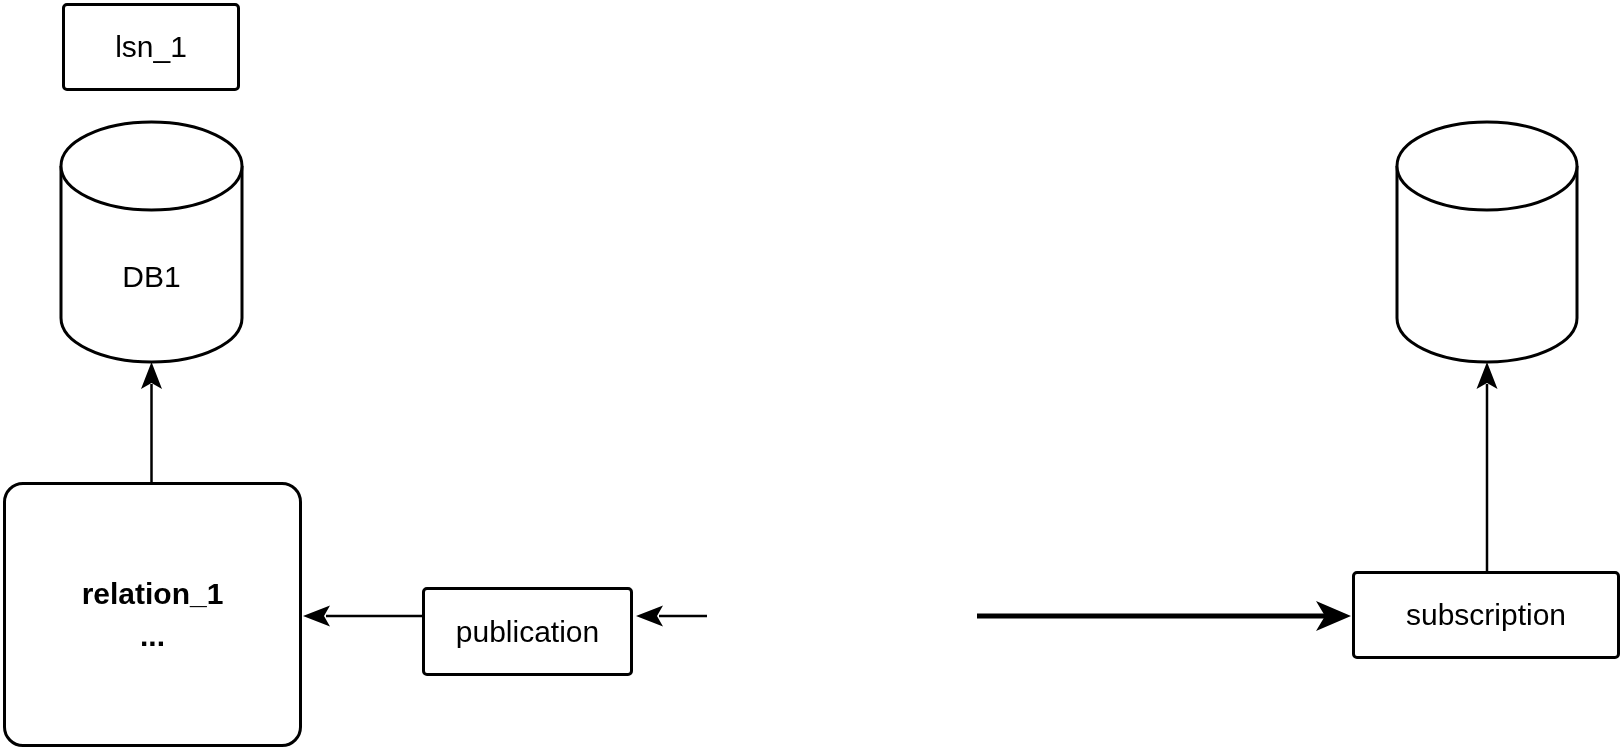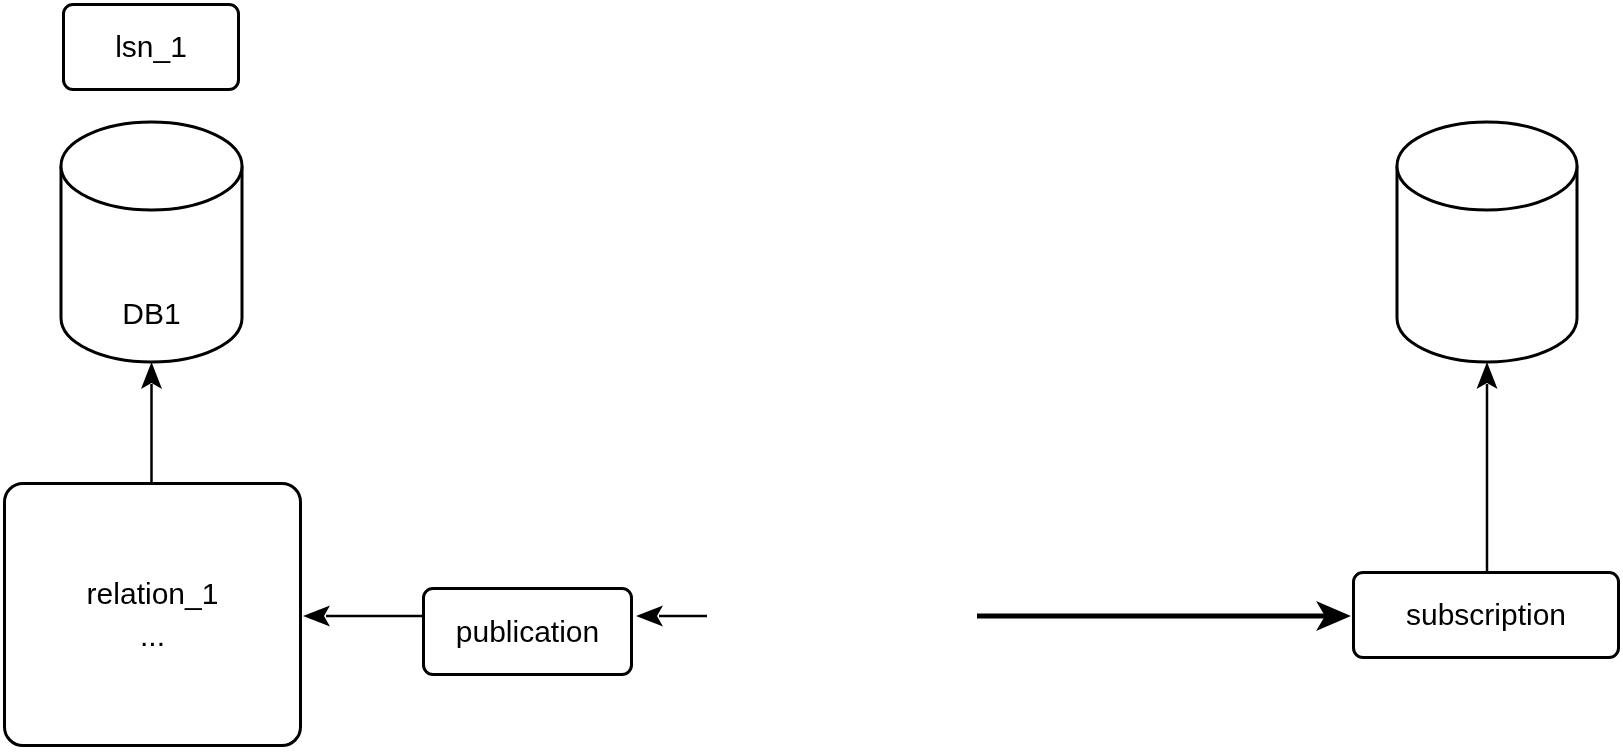--- a/index.html
+++ b/index.html
@@ -28,43 +28,43 @@
     box-sizing: border-box;
     background: #ffffff;
     border: 3px solid #000000;
     display: flex;
     align-items: center;
     justify-content: center;
     font-size: 30px;
     line-height: 1;
     white-space: nowrap;
   }
-  .rounded-sm { border-radius: 11px; }
+  .rounded-sm { border-radius: 5px; }
   .rounded-lg { border-radius: 20px; }
 
   .node-lsn-source      { left: 62px;   top: 3px;   width: 178px; height: 88px; }
   .node-lsn-replica     { left: 1396px; top: 3px;   width: 182px; height: 87px; }
   .node-relations       { left: 3px;    top: 482px; width: 299px; height: 265px;
                           flex-direction: column; line-height: 42px; }
   .node-publication     { left: 422px;  top: 571px; width: 211px; height: 89px; margin-top: 16px; }
   .node-replication-slot{ left: 707px;  top: 571px; width: 270px; height: 89px; }
   .node-subscription    { left: 1352px; top: 571px; width: 268px; height: 88px; }
 
   .cyl-label {
     position: absolute;
     display: flex;
     align-items: center;
     justify-content: center;
     font-size: 30px;
     line-height: 1;
   }
-  .cyl-label-db-source  { left: 61px;   top: 255px; width: 181px; height: 44px; margin-top: 37px; }
+  .cyl-label-db-source  { left: 61px;   top: 255px; width: 181px; height: 44px; }
   .cyl-label-db-replica { left: 1397px; top: 255px; width: 180px; height: 44px; }
 
-  .relline { display: block; text-align: center; }
+  .relline { display: block; text-align: center; font-weight: bold; }
 </style>
 </head>
 <body>
 
 <div class="canvas">
 
   <svg class="edges-layer" width="1623" height="753" viewBox="0 0 1623 753" xmlns="http://www.w3.org/2000/svg">
 
     <g>
       <path d="M 61 166 L 61 318 A 90.5 44 0 0 0 242 318 L 242 166" fill="#ffffff" stroke="#000000" stroke-width="3"></path>

